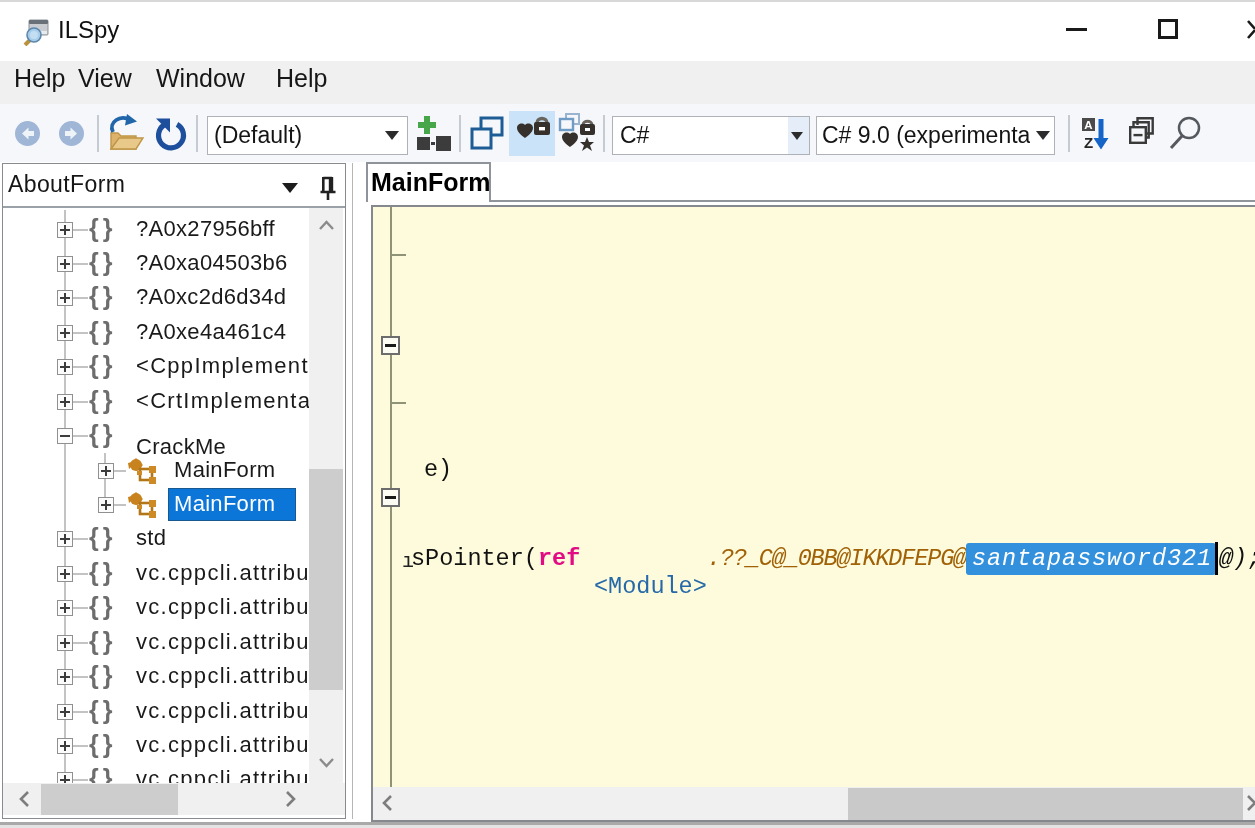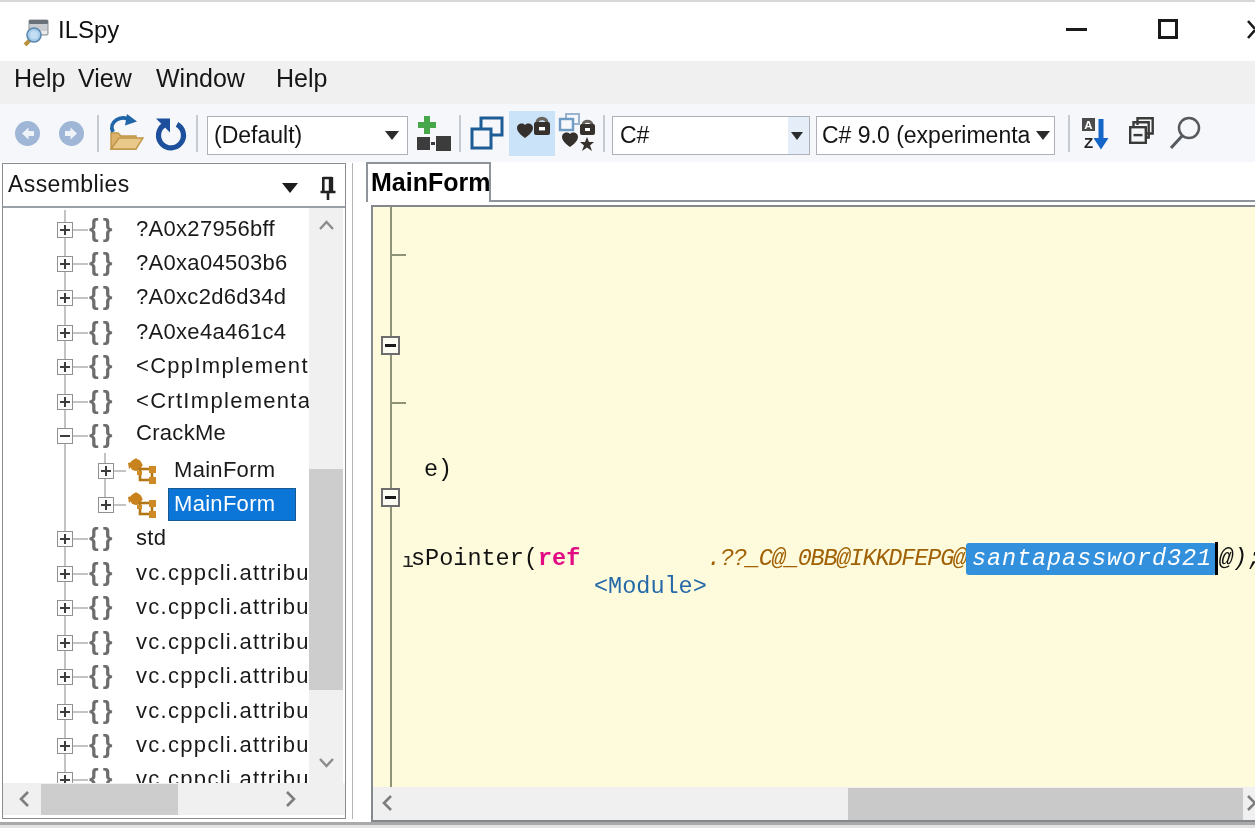--- a/index.html
+++ b/index.html
@@ -119,21 +119,21 @@
     <rect x="4.5" y="16.9" width="9" height="2.4" fill="#3a3a3a"></rect>
   </svg>
 
   <svg class="abs" style="left:1168px;top:114px;" width="38" height="38" viewBox="0 0 38 38">
     <circle cx="21" cy="14" r="10" fill="none" stroke="#55595e" stroke-width="2.5"></circle>
     <line x1="14" y1="22" x2="3" y2="34" stroke="#55595e" stroke-width="3"></line>
   </svg>
 
   <div class="abs" style="left:2px;top:163px;width:344px;height:656px;background:#fff;border:1px solid #888b8f;"></div>
   <div class="abs" style="left:352px;top:163px;width:1px;height:656px;background:#b5b5b5;"></div>
-  <span class="abs" style="left:8px;top:171px;font-size:23px;color:#161616;letter-spacing:0.4px;">Assemblies</span>
+  <span class="abs" style="left:8px;top:171px;font-size:23px;color:#161616;letter-spacing:0.4px;">AboutForm</span>
   <div class="abs" style="left:282px;top:183px;width:0;height:0;border-left:8px solid transparent;border-right:8px solid transparent;border-top:10px solid #1c1c1c;"></div>
   <svg class="abs" style="left:320px;top:176px;" width="16" height="25" viewBox="0 0 16 25">
     <path d="M3.3 2 L12 2 M3.3 1 L3.3 15 M0.5 16 L15.5 16 M8 16 L8 24" stroke="#222" stroke-width="2.6" fill="none"></path>
     <path d="M11 1 L11 15" stroke="#222" stroke-width="4.4"></path>
   </svg>
   <div class="abs" style="left:3px;top:206px;width:342px;height:2px;background:#9ba1a8;"></div>
 
   <div class="abs" id="tree" style="left:3px;top:208px;width:306px;height:575px;overflow:hidden;background:#fff;font-size:22px;color:#1a1a1a;">
       <div class="abs" style="left:61px;top:2px;width:1.5px;height:571px;background:#c3c3c3;"></div>
       <div class="abs" style="left:101px;top:245px;width:1.5px;height:52px;background:#c3c3c3;"></div>
@@ -170,21 +170,21 @@
       <div class="abs" style="left:69px;top:193px;width:16px;height:1.5px;background:#c3c3c3;"></div>
       <div class="abs" style="left:54px;top:186px;width:16px;height:16px;background:#fcfcfc;border:1.5px solid #909090;"></div>
       <div class="abs" style="left:57px;top:193px;width:10px;height:2px;background:#3c3c3c;"></div>
       <div class="abs" style="left:61px;top:189px;width:2px;height:10px;background:#3c3c3c;"></div>
       <div class="abs" style="left:86px;top:178px;width:34px;font-size:25px;font-weight:bold;color:#6d6d6d;letter-spacing:4px;">{}</div>
       <div class="abs" style="left:133px;top:180px;letter-spacing:1.3px;white-space:nowrap;">&lt;CrtImplementationDetails&gt;</div>
       <div class="abs" style="left:69px;top:227px;width:16px;height:1.5px;background:#c3c3c3;"></div>
       <div class="abs" style="left:54px;top:220px;width:16px;height:16px;background:#fcfcfc;border:1.5px solid #909090;"></div>
       <div class="abs" style="left:57px;top:227px;width:10px;height:2px;background:#3c3c3c;"></div>
       <div class="abs" style="left:86px;top:212px;width:34px;font-size:25px;font-weight:bold;color:#6d6d6d;letter-spacing:4px;">{}</div>
-      <div class="abs" style="left:133px;top:212px;letter-spacing:0.3px;white-space:nowrap;">CrackMe</div>
+      <div class="abs" style="left:133px;top:226px;letter-spacing:0.3px;white-space:nowrap;">CrackMe</div>
       <div class="abs" style="left:110px;top:262px;width:13px;height:1.5px;background:#c3c3c3;"></div>
       <div class="abs" style="left:95px;top:255px;width:16px;height:16px;background:#fcfcfc;border:1.5px solid #909090;"></div>
       <div class="abs" style="left:98px;top:262px;width:10px;height:2px;background:#3c3c3c;"></div>
       <div class="abs" style="left:102px;top:258px;width:2px;height:10px;background:#3c3c3c;"></div>
       <div class="abs" style="left:124px;top:249px;"><svg width="31" height="29" viewBox="0 0 31 29">
           <path d="M9 1 L13 5 L16 8 L10 14 L5 9 L2 12 L1 6 L5 5 Z" fill="#c9831e"></path>
           <circle cx="9" cy="8" r="6" fill="#c9831e"></circle>
           <rect x="13" y="12" width="12" height="11" fill="none" stroke="#b37617" stroke-width="2.6"></rect>
           <rect x="22" y="9" width="7" height="7" fill="#ce8a25"></rect>
           <rect x="22" y="20" width="7" height="7" fill="#ce8a25"></rect>

